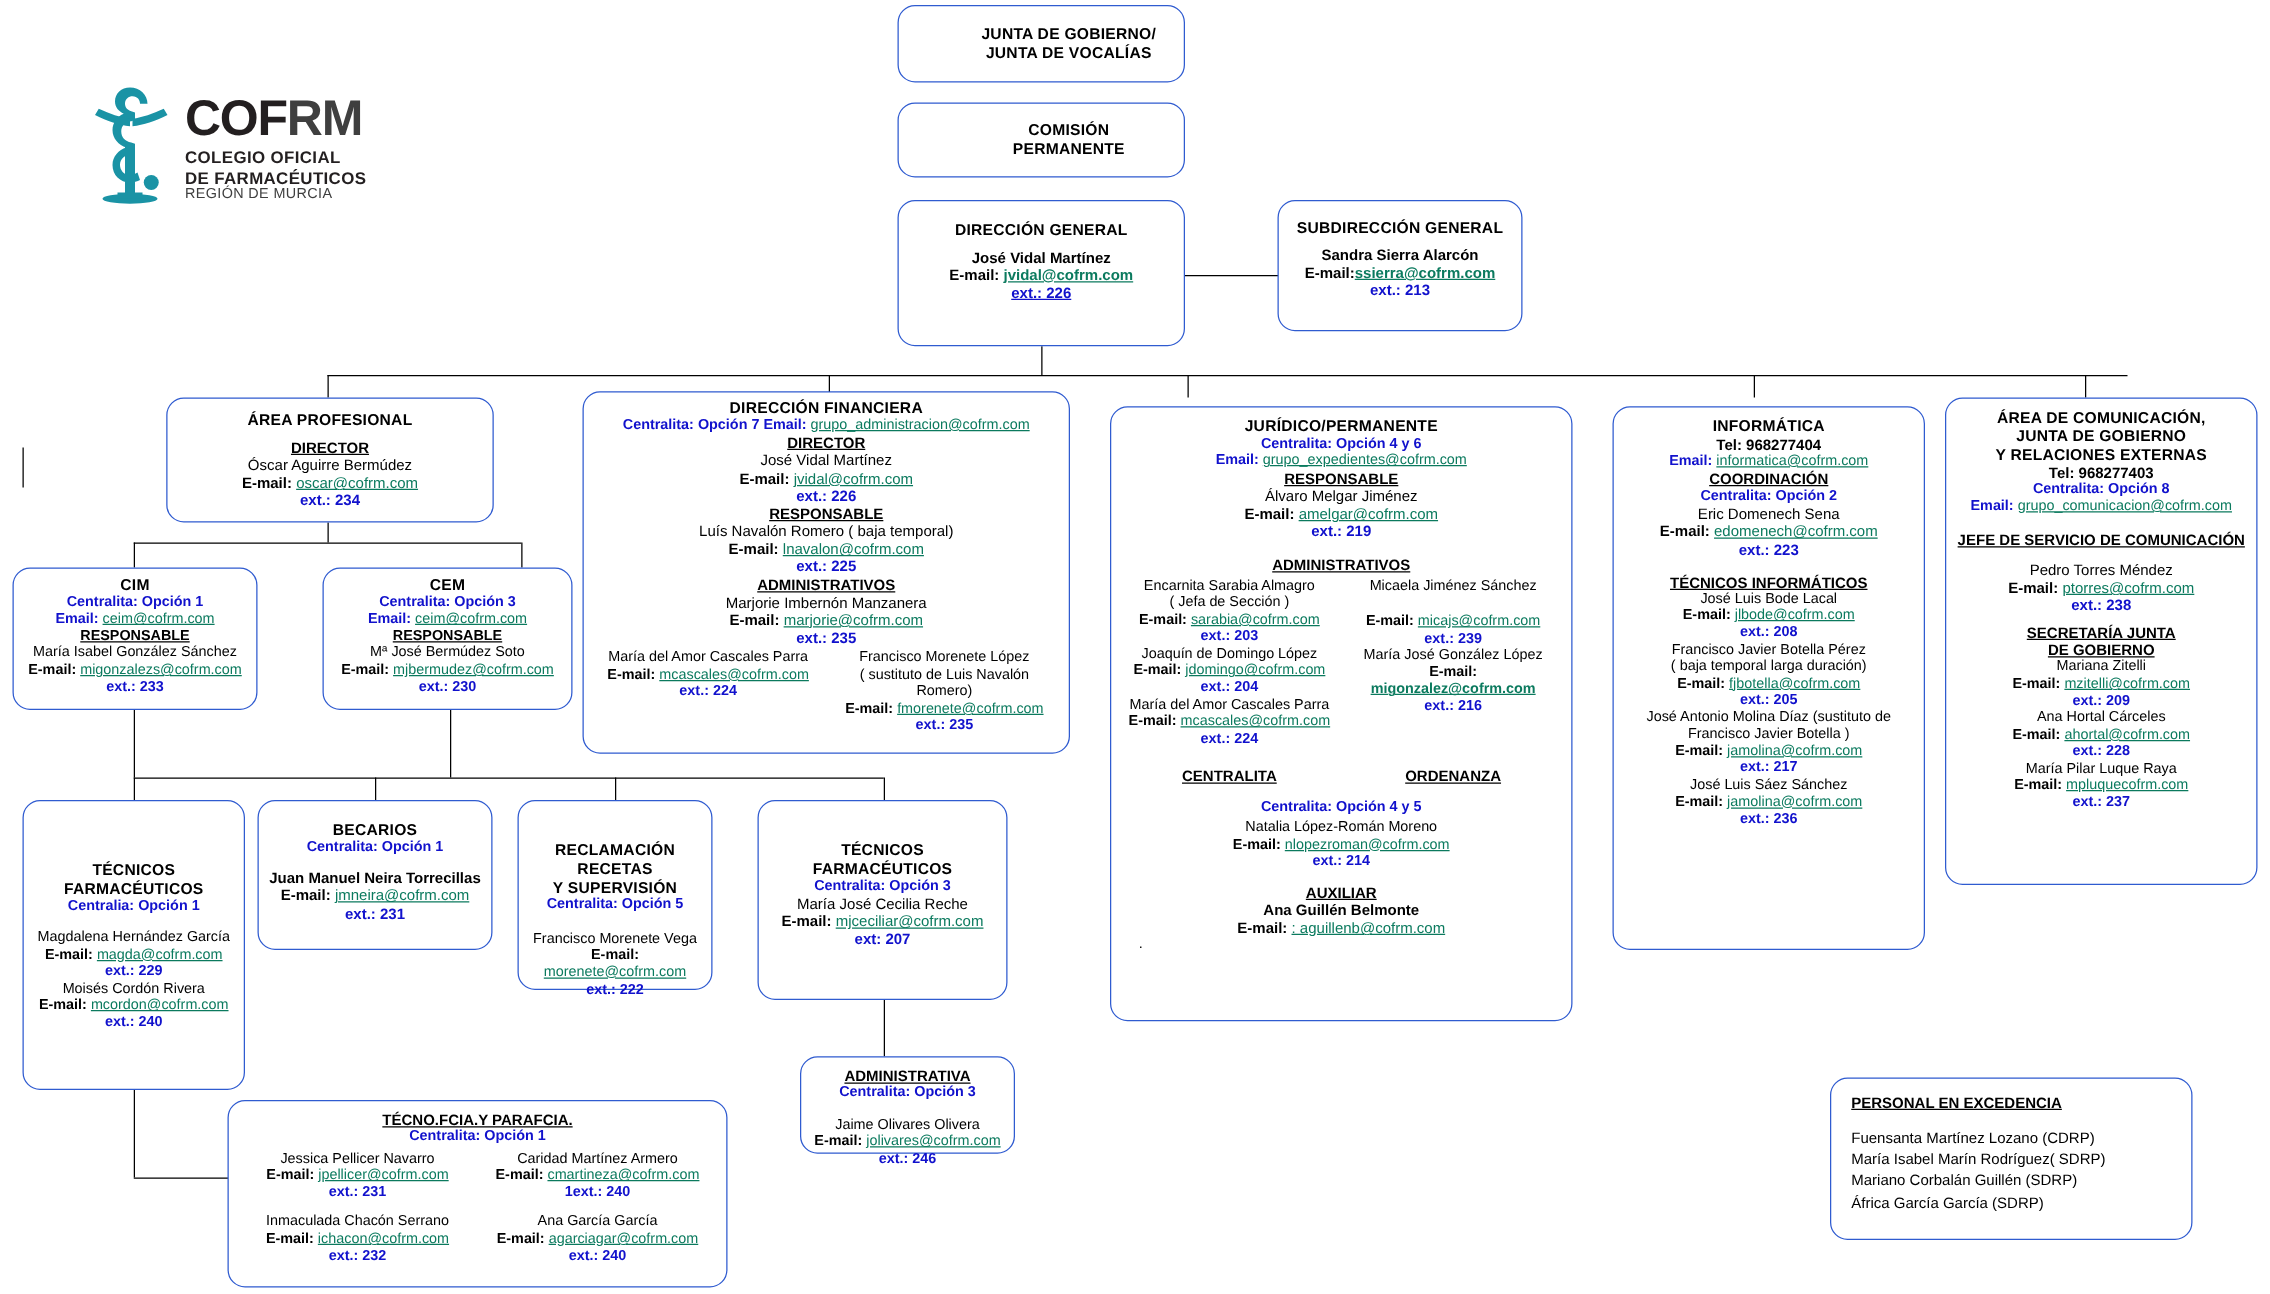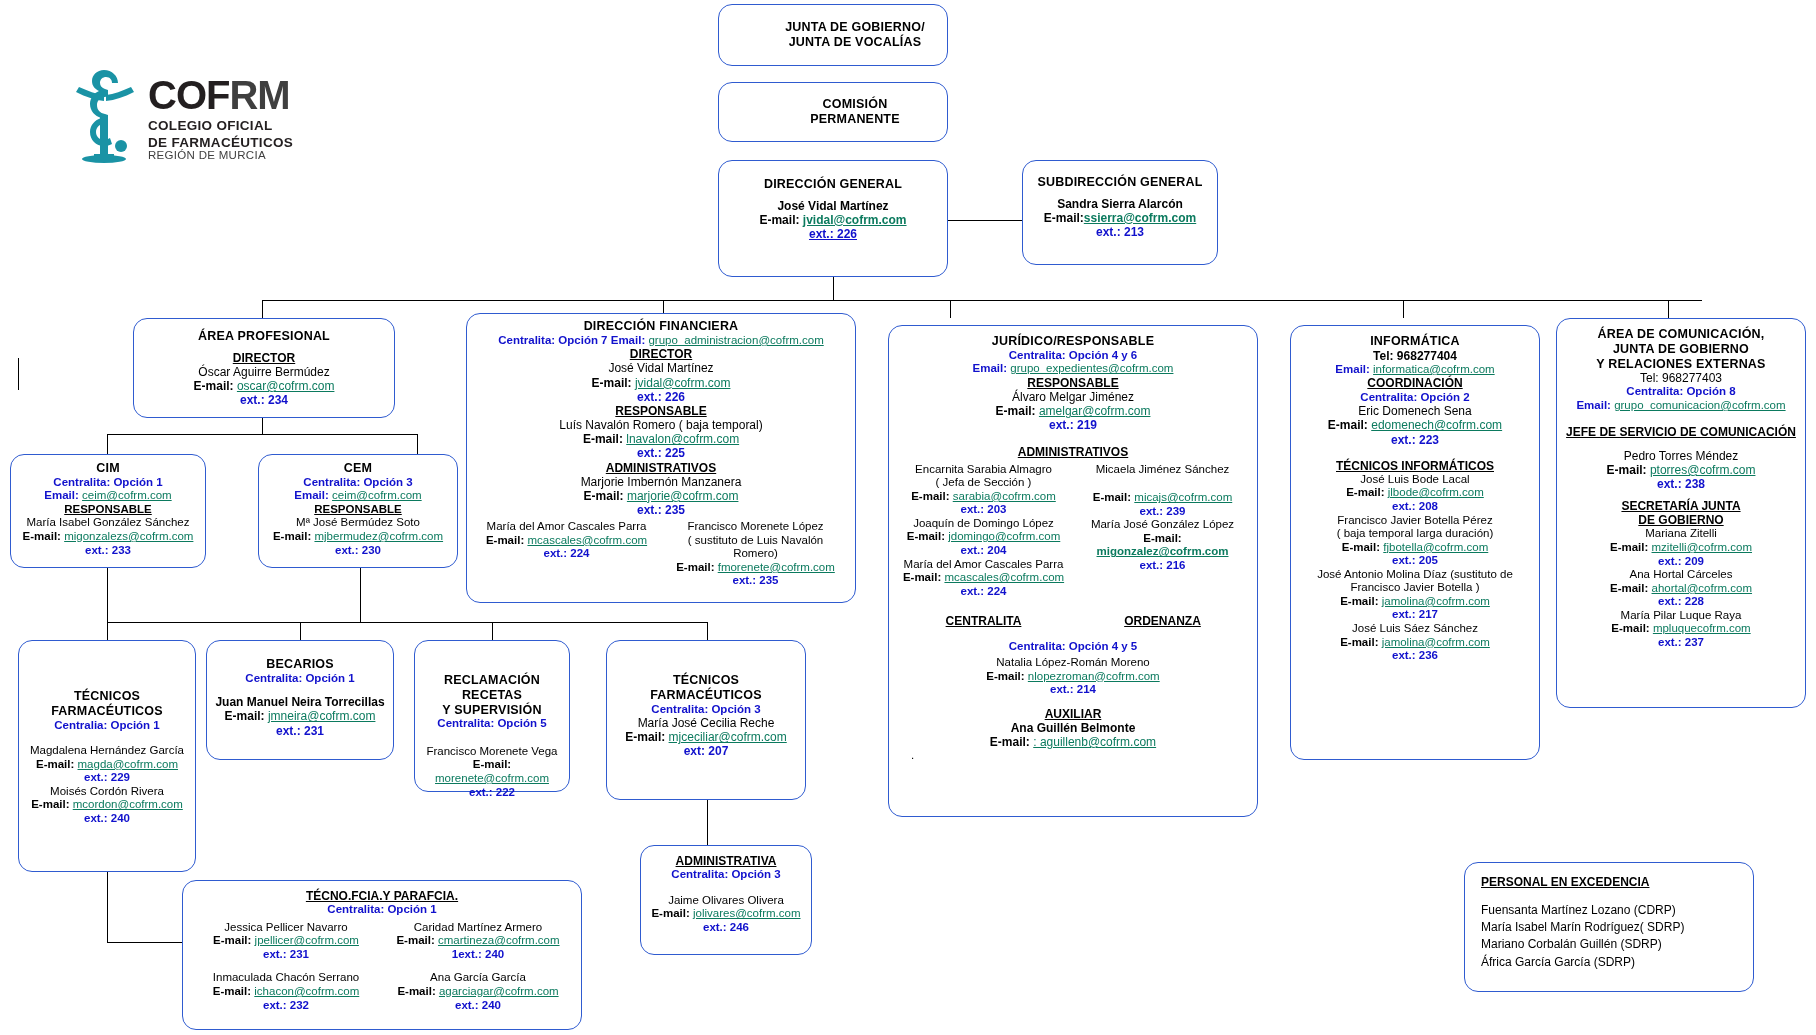--- a/index.html
+++ b/index.html
@@ -176,21 +176,21 @@
       <div class="col">
         <span class="t sm">Francisco Morenete López</span>
         <span class="t sm">( sustituto de Luis Navalón Romero)</span>
         <span class="t sm"><span style="font-weight:bold;">E-mail:</span> <span class="mail">fmorenete@cofrm.com</span></span>
         <span class="t sm ext">ext.: 235</span>
       </div>
     </div>
   </div>
 
   <div class="box" style="left:888px;top:325px;width:370px;height:492px;padding:8px 8px;">
-    <span class="t hd">JURÍDICO/RESPONSABLE</span>
+    <span class="t hd">JURÍDICO/PERMANENTE</span>
     <span class="t sm blue">Centralita: Opción 4 y 6</span>
     <span class="t sm"><span class="blue">Email:</span> <span class="mail">grupo_expedientes@cofrm.com</span></span>
     <span class="t hd2 ul">RESPONSABLE</span>
     <span class="t nm">Álvaro Melgar Jiménez</span>
     <span class="t nm"><span style="font-weight:bold;">E-mail:</span> <span class="mail">amelgar@cofrm.com</span></span>
     <span class="t nm ext">ext.: 219</span>
     <div style="height:12px;"></div>
     <span class="t hd2 ul">ADMINISTRATIVOS</span>
     <div class="row2" style="margin-top:4px;">
       <div class="col">
@@ -261,21 +261,21 @@
     <span class="t sm ext">ext.: 217</span>
     <span class="t sm">José Luis Sáez Sánchez</span>
     <span class="t sm"><span style="font-weight:bold;">E-mail:</span> <span class="mail">jamolina@cofrm.com</span></span>
     <span class="t sm ext">ext.: 236</span>
   </div>
 
   <div class="box" style="left:1556px;top:318px;width:250px;height:390px;padding:8px 6px;">
     <span class="t hd">ÁREA DE COMUNICACIÓN,</span>
     <span class="t hd">JUNTA DE GOBIERNO</span>
     <span class="t hd">Y RELACIONES EXTERNAS</span>
-    <span class="t nm" style="font-weight:normal;">Tel: 968277403</span>
+    <span class="t nm" style="font-weight:bold;">Tel: 968277403</span>
     <span class="t sm blue">Centralita: Opción 8</span>
     <span class="t sm"><span class="blue">Email:</span> <span class="mail">grupo_comunicacion@cofrm.com</span></span>
     <div style="height:12px;"></div>
     <span class="t hd2 ul">JEFE DE SERVICIO DE COMUNICACIÓN</span>
     <div style="height:10px;"></div>
     <span class="t nm">Pedro Torres Méndez</span>
     <span class="t nm"><span style="font-weight:bold;">E-mail:</span> <span class="mail">ptorres@cofrm.com</span></span>
     <span class="t nm ext">ext.: 238</span>
     <div style="height:8px;"></div>
     <span class="t hd2 ul">SECRETARÍA JUNTA</span>
@@ -330,21 +330,21 @@
   <div class="box" style="left:606px;top:640px;width:200px;height:160px;padding:8px 6px;">
     <div style="height:24px;"></div>
     <span class="t hd">TÉCNICOS</span>
     <span class="t hd">FARMACÉUTICOS</span>
     <span class="t sm blue">Centralita: Opción 3</span>
     <span class="t nm">María José Cecilia Reche</span>
     <span class="t nm"><span style="font-weight:bold;">E-mail:</span> <span class="mail">mjceciliar@cofrm.com</span></span>
     <span class="t nm ext">ext: 207</span>
   </div>
 
-  <div class="box" style="left:640px;top:845px;width:172px;height:110px;padding:8px 6px;">
+  <div class="box" style="left:640px;top:845px;width:172px;height:78px;padding:8px 6px;">
     <span class="t hd2 ul">ADMINISTRATIVA</span>
     <span class="t sm blue">Centralita: Opción 3</span>
     <div style="height:12px;"></div>
     <span class="t sm">Jaime Olivares Olivera</span>
     <span class="t sm"><span style="font-weight:bold;">E-mail:</span> <span class="mail">jolivares@cofrm.com</span></span>
     <span class="t sm ext">ext.: 246</span>
   </div>
 
   <div class="box" style="left:182px;top:880px;width:400px;height:150px;padding:8px 10px;">
     <span class="t hd2 ul">TÉCNO.FCIA.Y PARAFCIA.</span>

